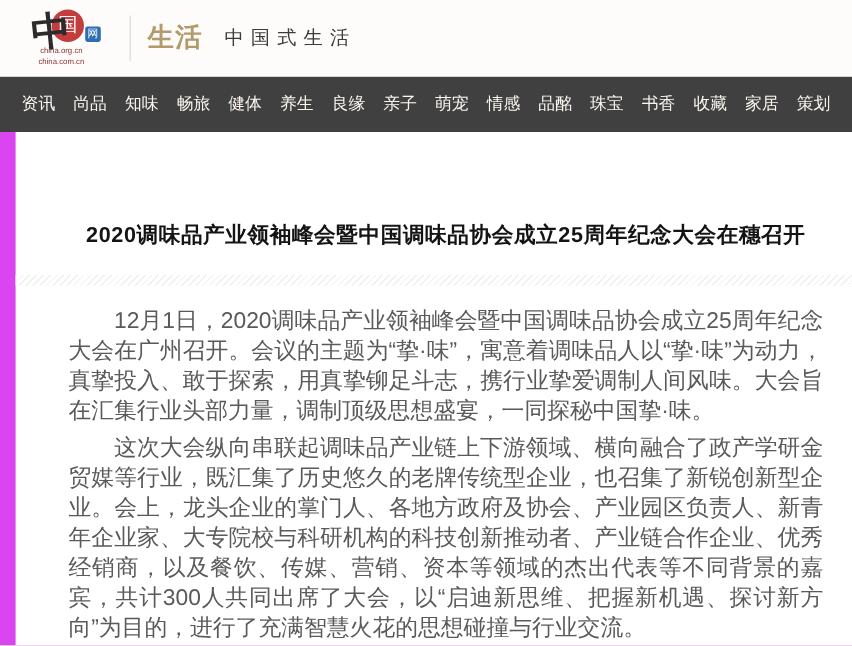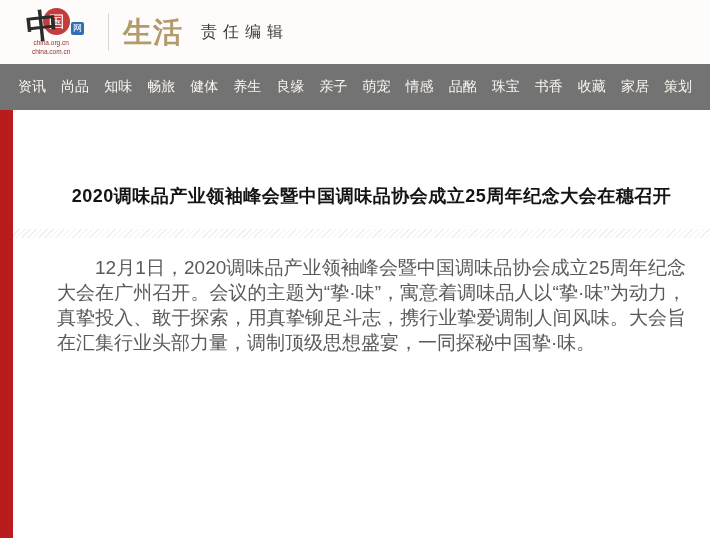--- a/index.html
+++ b/index.html
@@ -34,43 +34,43 @@
     background:#2f6db5; color:#fff;
     font-size:9px; line-height:13px; text-align:center; z-index:3;
   }
   .logo-urls {
     position:absolute; left:4px; top:31px;
     font-size:6.5px; line-height:1.35; color:#8b2f2f;
     text-align:center; white-space:nowrap;
   }
   .header-divider { width:1px; height:38px; background:#ddd8d2; margin:0 14px 0 12px; }
   .life-logo {
-    font-size:29px; font-weight:800; color:#b39a6a;
+    font-size:22px; font-weight:800; color:#b39a6a;
     letter-spacing:1px; line-height:1;
     font-family:"DejaVu Sans","Liberation Sans",sans-serif;
   }
   .tagline {
     margin-left:18px; font-size:16px; color:#3d3b38;
     letter-spacing:6px;
     font-family:"Liberation Serif","DejaVu Serif",serif;
   }
 
   
   .main-nav {
-    height:46px; background:#737373;
+    height:46px; background:#404040;
     display:flex; align-items:center; justify-content:space-between;
     padding:0 18px;
   }
   .nav-item {
     color:#faf6ef; font-size:14px; text-decoration:none; cursor:pointer;
     white-space:nowrap;
   }
 
   
-  .content-wrap { background:#b91c1c; height:428px; }
+  .content-wrap { background:#d946ef; height:428px; }
   .article-card {
     margin-left:13px; background:#ffffff; height:100%;
     padding:73px 24px 0 44px;
   }
   .article-title {
     font-size:18px; font-weight:bold; color:#141414;
     text-align:center; line-height:1.5; letter-spacing:0.5px;
   }
   .article-meta {
     margin-top:36px; text-align:center;
@@ -97,21 +97,21 @@
     <span class="logo-zhong">中</span>
     <span class="logo-guo">国</span>
     <span class="logo-wang">网</span>
     <span class="logo-urls">
       <span>china.org.cn</span><br>
       <span>china.com.cn</span>
     </span>
   </div>
   <div class="header-divider"></div>
   <div class="life-logo">生活</div>
-  <div class="tagline">责任编辑</div>
+  <div class="tagline">中国式生活</div>
 </header>
 
 <nav class="main-nav">
   <a class="nav-item">资讯</a>
   <a class="nav-item">尚品</a>
   <a class="nav-item">知味</a>
   <a class="nav-item">畅旅</a>
   <a class="nav-item">健体</a>
   <a class="nav-item">养生</a>
   <a class="nav-item">良缘</a>
@@ -129,17 +129,18 @@
 <div class="content-wrap">
   <main class="article-card">
 
     <h1 class="article-title">2020调味品产业领袖峰会暨中国调味品协会成立25周年纪念大会在穗召开</h1>
 
 
     <div class="article-divider"></div>
 
     <div class="article-body">
       <p>12月1日，2020调味品产业领袖峰会暨中国调味品协会成立25周年纪念大会在广州召开。会议的主题为“挚·味”，寓意着调味品人以“挚·味”为动力，真挚投入、敢于探索，用真挚铆足斗志，携行业挚爱调制人间风味。大会旨在汇集行业头部力量，调制顶级思想盛宴，一同探秘中国挚·味。</p>
+      <p>这次大会纵向串联起调味品产业链上下游领域、横向融合了政产学研金贸媒等行业，既汇集了历史悠久的老牌传统型企业，也召集了新锐创新型企业。会上，龙头企业的掌门人、各地方政府及协会、产业园区负责人、新青年企业家、大专院校与科研机构的科技创新推动者、产业链合作企业、优秀经销商，以及餐饮、传媒、营销、资本等领域的杰出代表等不同背景的嘉宾，共计300人共同出席了大会，以“启迪新思维、把握新机遇、探讨新方向”为目的，进行了充满智慧火花的思想碰撞与行业交流。</p>
 
     </div>
 
   </main>
 </div>
 
 </body></html>

